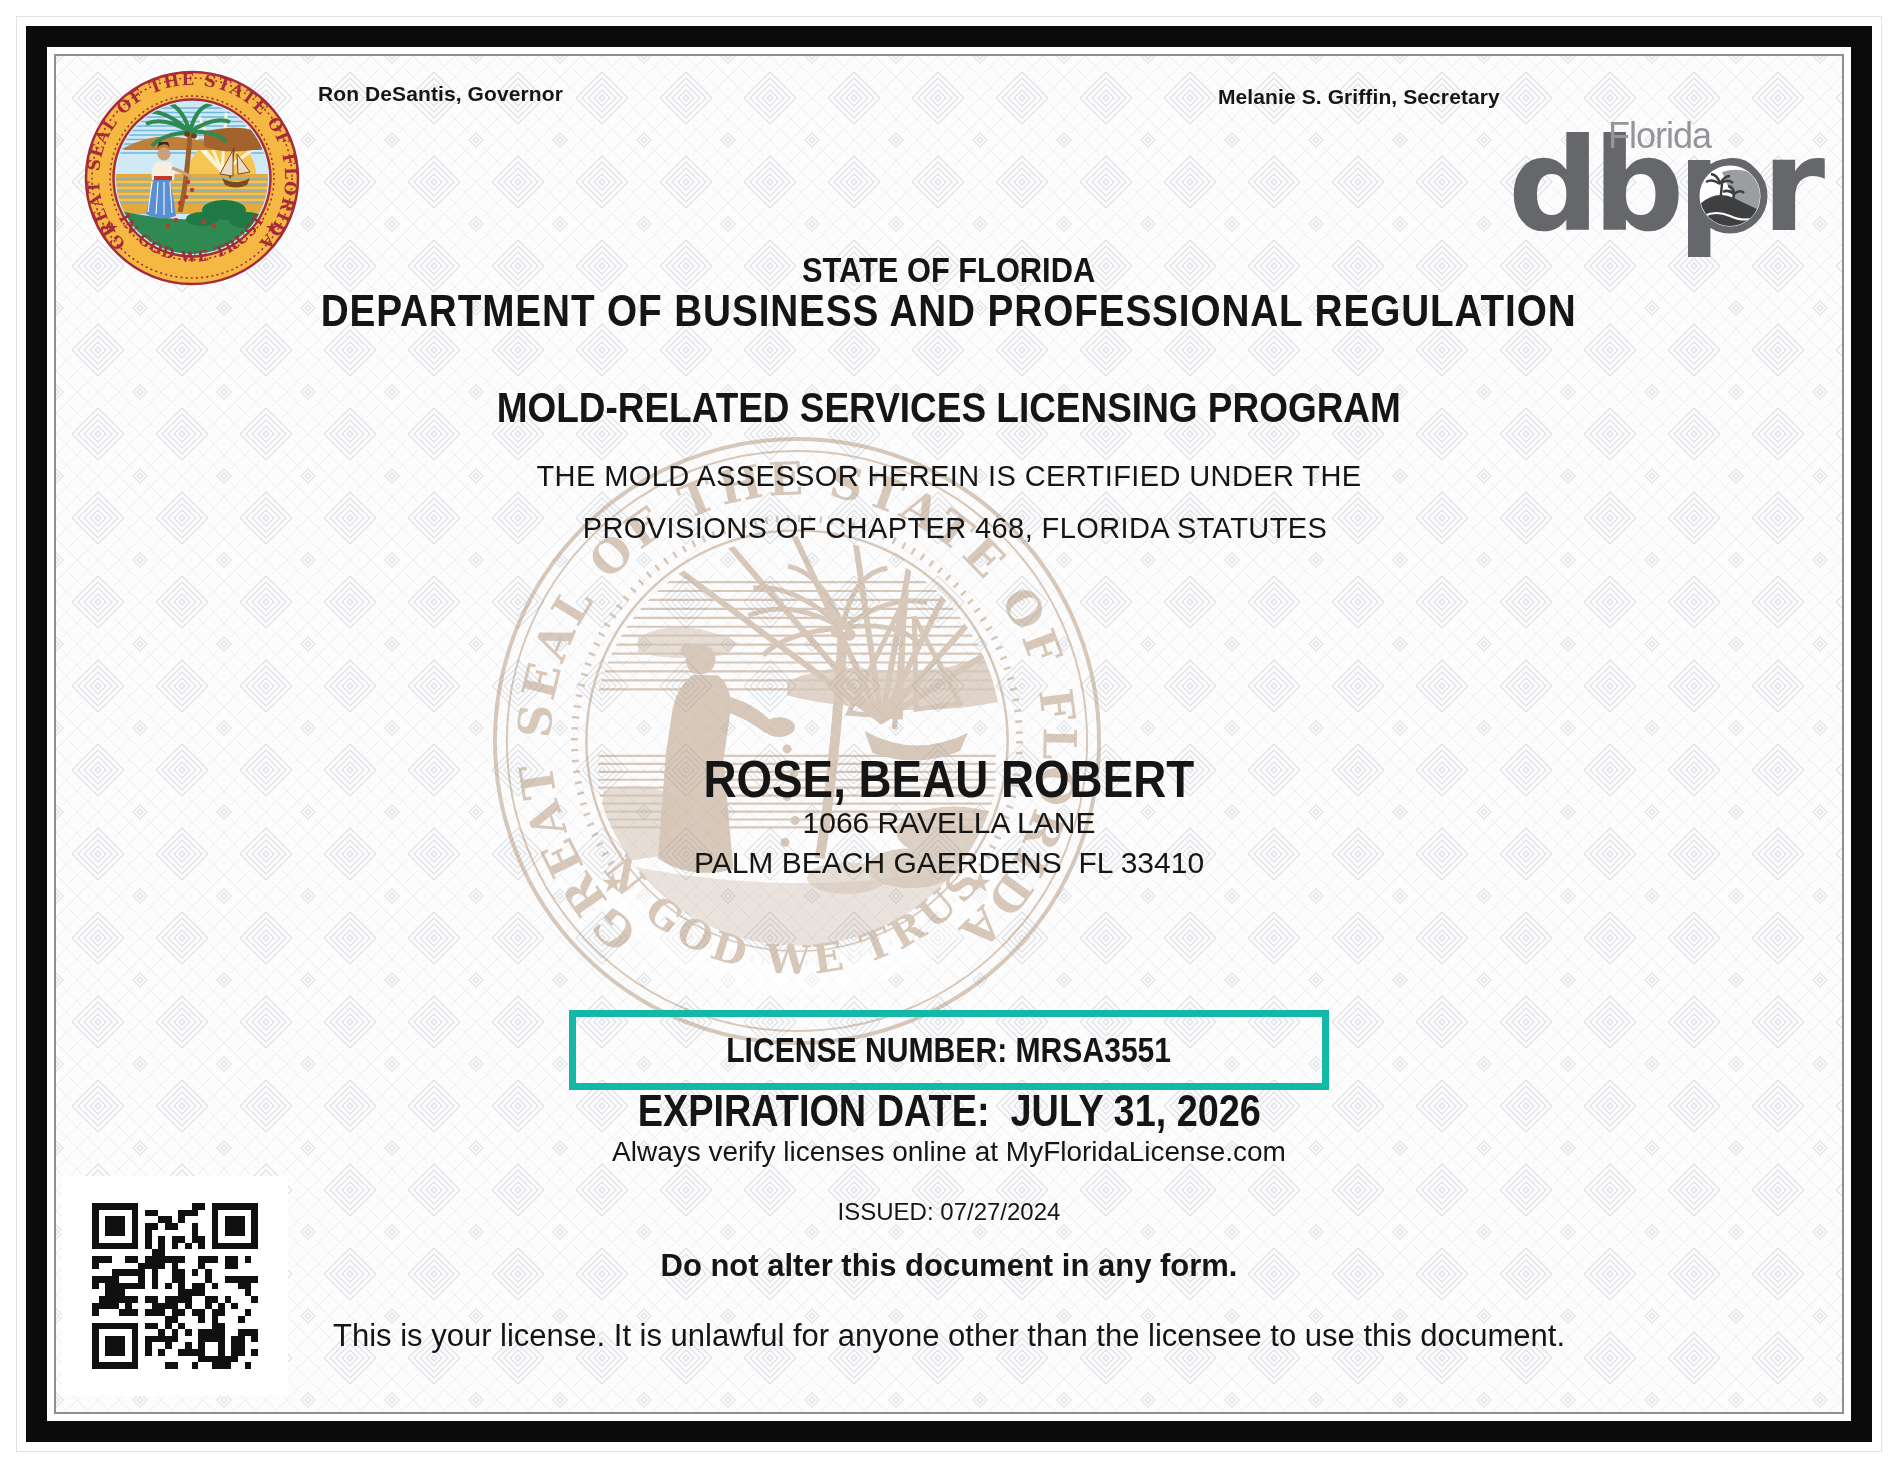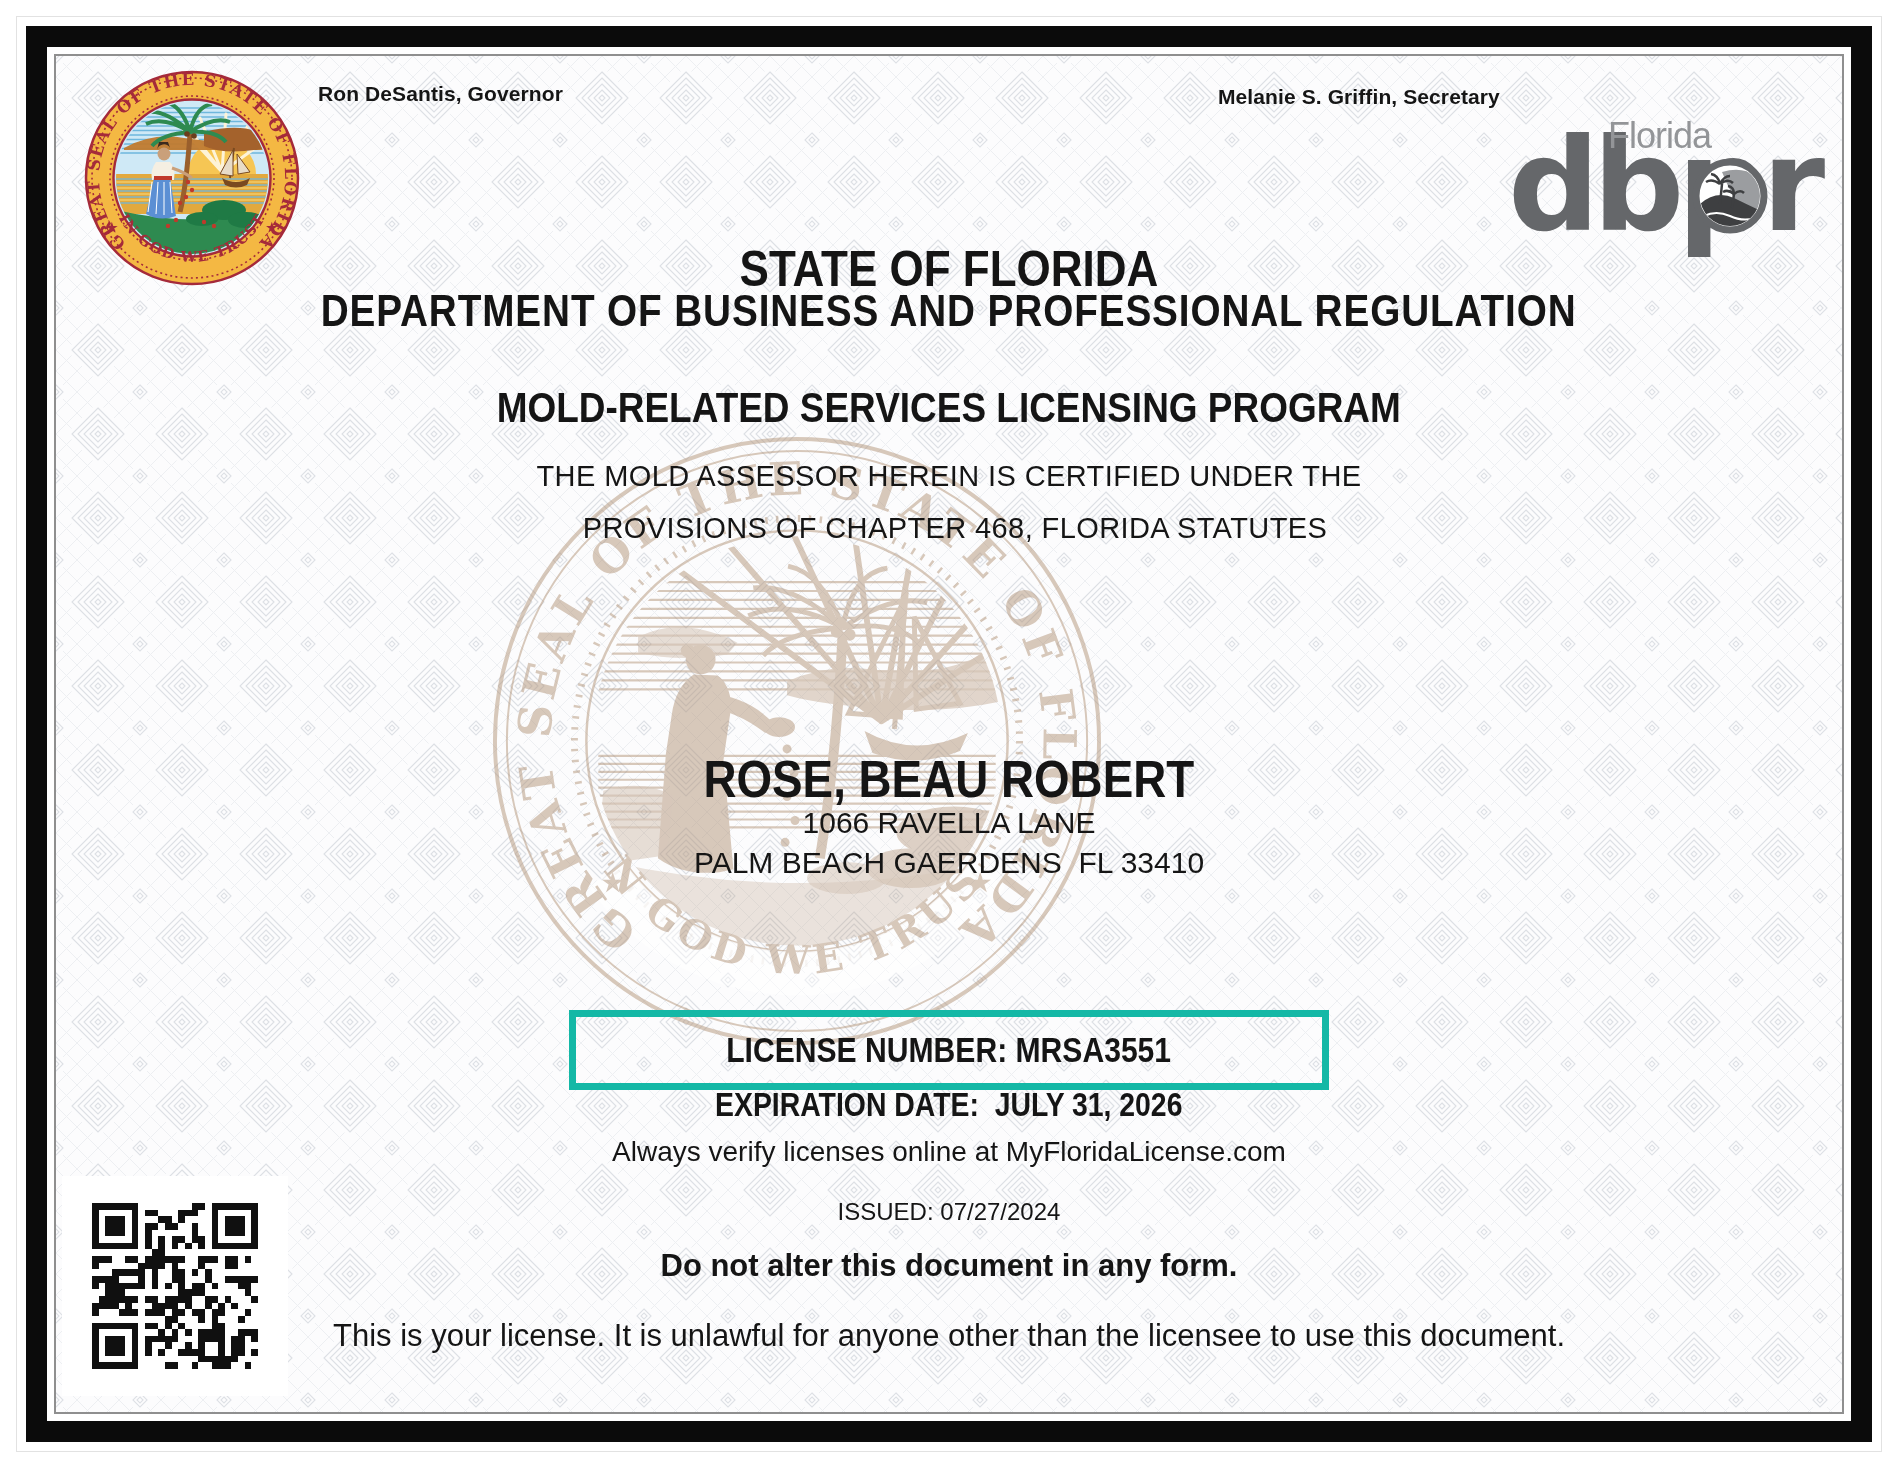--- a/index.html
+++ b/index.html
@@ -9,30 +9,30 @@
   .frame{position:absolute;inset:26px;border:21px solid #0b0b0b;}
   .inner{position:absolute;inset:7px;border:2px solid #8f8f8f;overflow:hidden;background:#fcfcfd;}
   .bg-pattern{position:absolute;inset:0;width:100%;height:100%;}
   .content{position:absolute;inset:0;}
   .abs{position:absolute;}
   .cline{position:absolute;left:0;right:0;text-align:center;white-space:nowrap;}
   .pre{white-space:pre;}
   .cond{display:inline-block;transform:scaleX(.88);transform-origin:50% 50%;}
   .cond2{display:inline-block;transform:scaleX(.86);transform-origin:50% 50%;}
   .officer{font-size:21px;font-weight:bold;letter-spacing:.1px;}
-  .h-state{top:240px;font-size:50px;font-weight:bold;text-align:center;}
+  .h-state{top:250px;font-size:35px;font-weight:bold;text-align:center;}
   .h-dept{top:286px;font-size:44px;font-weight:bold;letter-spacing:1px;}
   .h-prog{top:384px;font-size:42px;font-weight:bold;}
   .cert{font-size:29px;font-weight:500;letter-spacing:.4px;}
   .name{top:716px;font-size:52px;font-weight:bold;margin-top:33px;}
   .addr{font-size:30px;font-weight:500;}
   .licbox{position:absolute;top:1010px;left:50%;transform:translateX(-50%);width:746px;height:66px;
           border:7px solid #14b8a6;display:flex;align-items:center;justify-content:center;}
   .licline{font-size:35px;font-weight:bold;}
-  .exp{top:1086px;font-size:33px;font-weight:bold;}
+  .exp{top:1086px;font-size:44px;font-weight:bold;}
   .verify{top:1136px;font-size:28px;font-weight:500;}
   .issued{top:1198px;font-size:24px;font-weight:500;}
   .alter{top:1248px;font-size:31px;font-weight:700;}
   .unlawful{top:1318px;font-size:31px;font-weight:500;}
   .qr-plate{position:absolute;left:62px;top:1176px;width:226px;height:220px;background:#ffffff;}
   .qr-plate svg{position:absolute;left:30px;top:27px;}
   .dbpr-logo{position:absolute;left:1508px;top:92px;width:320px;height:180px;}
   .wm{position:absolute;left:489px;top:433px;}
   .fl-seal{position:absolute;left:84px;top:70px;}
 </style>

